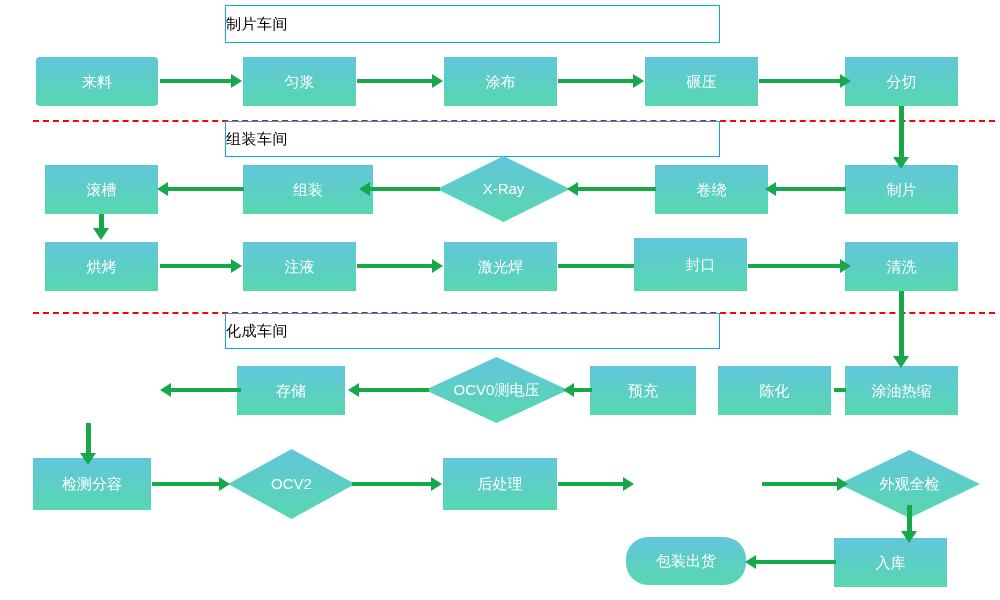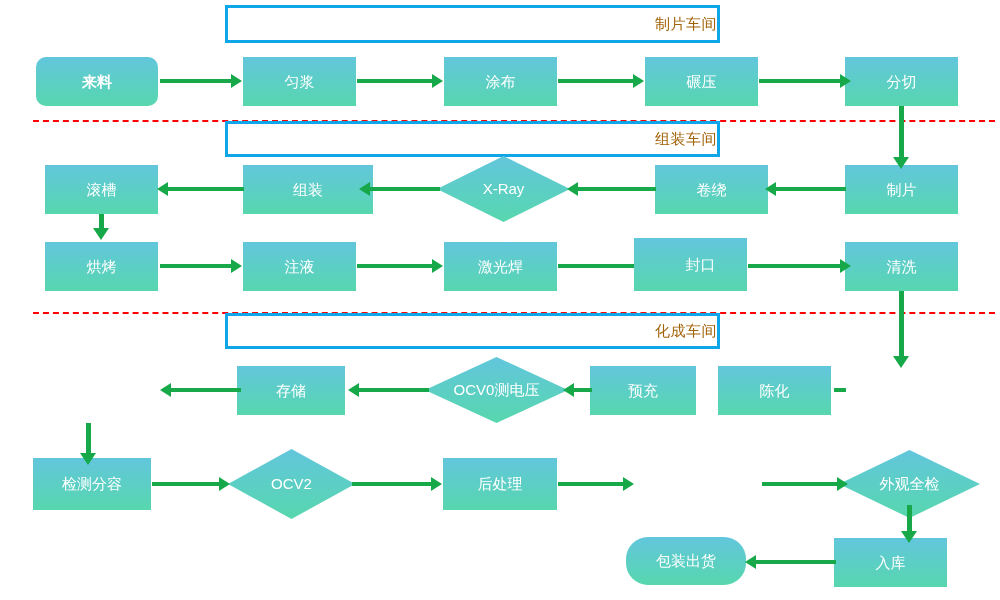--- a/index.html
+++ b/index.html
@@ -14,25 +14,25 @@
     position: relative;
     width: 1000px;
     height: 600px;
     background: #ffffff;
     overflow: hidden;
   }
   
   .section-banner {
     position: absolute;
     background: #ffffff;
-    border: 3px solid #0ea5e9;
+    border: 1px solid #0ea5e9;
     display: flex;
     align-items: center;
-    justify-content: flex-end;
-    color: #a16207;
+    justify-content: flex-start;
+    color: #000000;
     font-size: 15px;
     letter-spacing: 0.5px;
     box-sizing: border-box;
     z-index: 5;
   }
   
   .divider {
     position: absolute;
     height: 0;
     border-top: 2px dashed #ff0000;
@@ -46,22 +46,21 @@
     align-items: center;
     justify-content: center;
     text-align: center;
     color: #ffffff;
     font-size: 15px;
     line-height: 1.15;
     background: linear-gradient(180deg, #62c6dc 0%, #57d7ae 100%);
     z-index: 6;
   }
   .node.rounded {
-    border-radius: 10px;
-    font-weight: bold;
+    border-radius: 4px;
   }
   .node.stadium {
     border-radius: 22px;
   }
   
   .diamond {
     position: absolute;
     z-index: 6;
   }
   .diamond .dshape {
@@ -223,20 +222,23 @@
   <div class="conn conn-h" style="left:748px; top:264px; width:93px;"></div>
   <div class="arrow arrow-right" style="left:840px; top:259px;"></div>
 
   <div class="node" style="left:845px; top:242px; width:113px; height:49px;">
     <span>清洗</span>
   </div>
 
   <div class="conn conn-v" style="left:899px; top:291px; width:5px; height:68px;"></div>
   <div class="arrow arrow-down" style="left:893px; top:356px;"></div>
 
+  <div class="node" style="left:845px; top:366px; width:113px; height:49px;">
+    <span>涂油热缩</span>
+  </div>
   <div class="conn conn-h" style="left:834px; top:388px; width:12px;"></div>
 
   <div class="node" style="left:718px; top:366px; width:113px; height:49px;">
     <span>陈化</span>
   </div>
 
   <div class="node" style="left:590px; top:366px; width:106px; height:49px;">
     <span>预充</span>
   </div>
   <div class="conn conn-h" style="left:566px; top:388px; width:26px;"></div>

